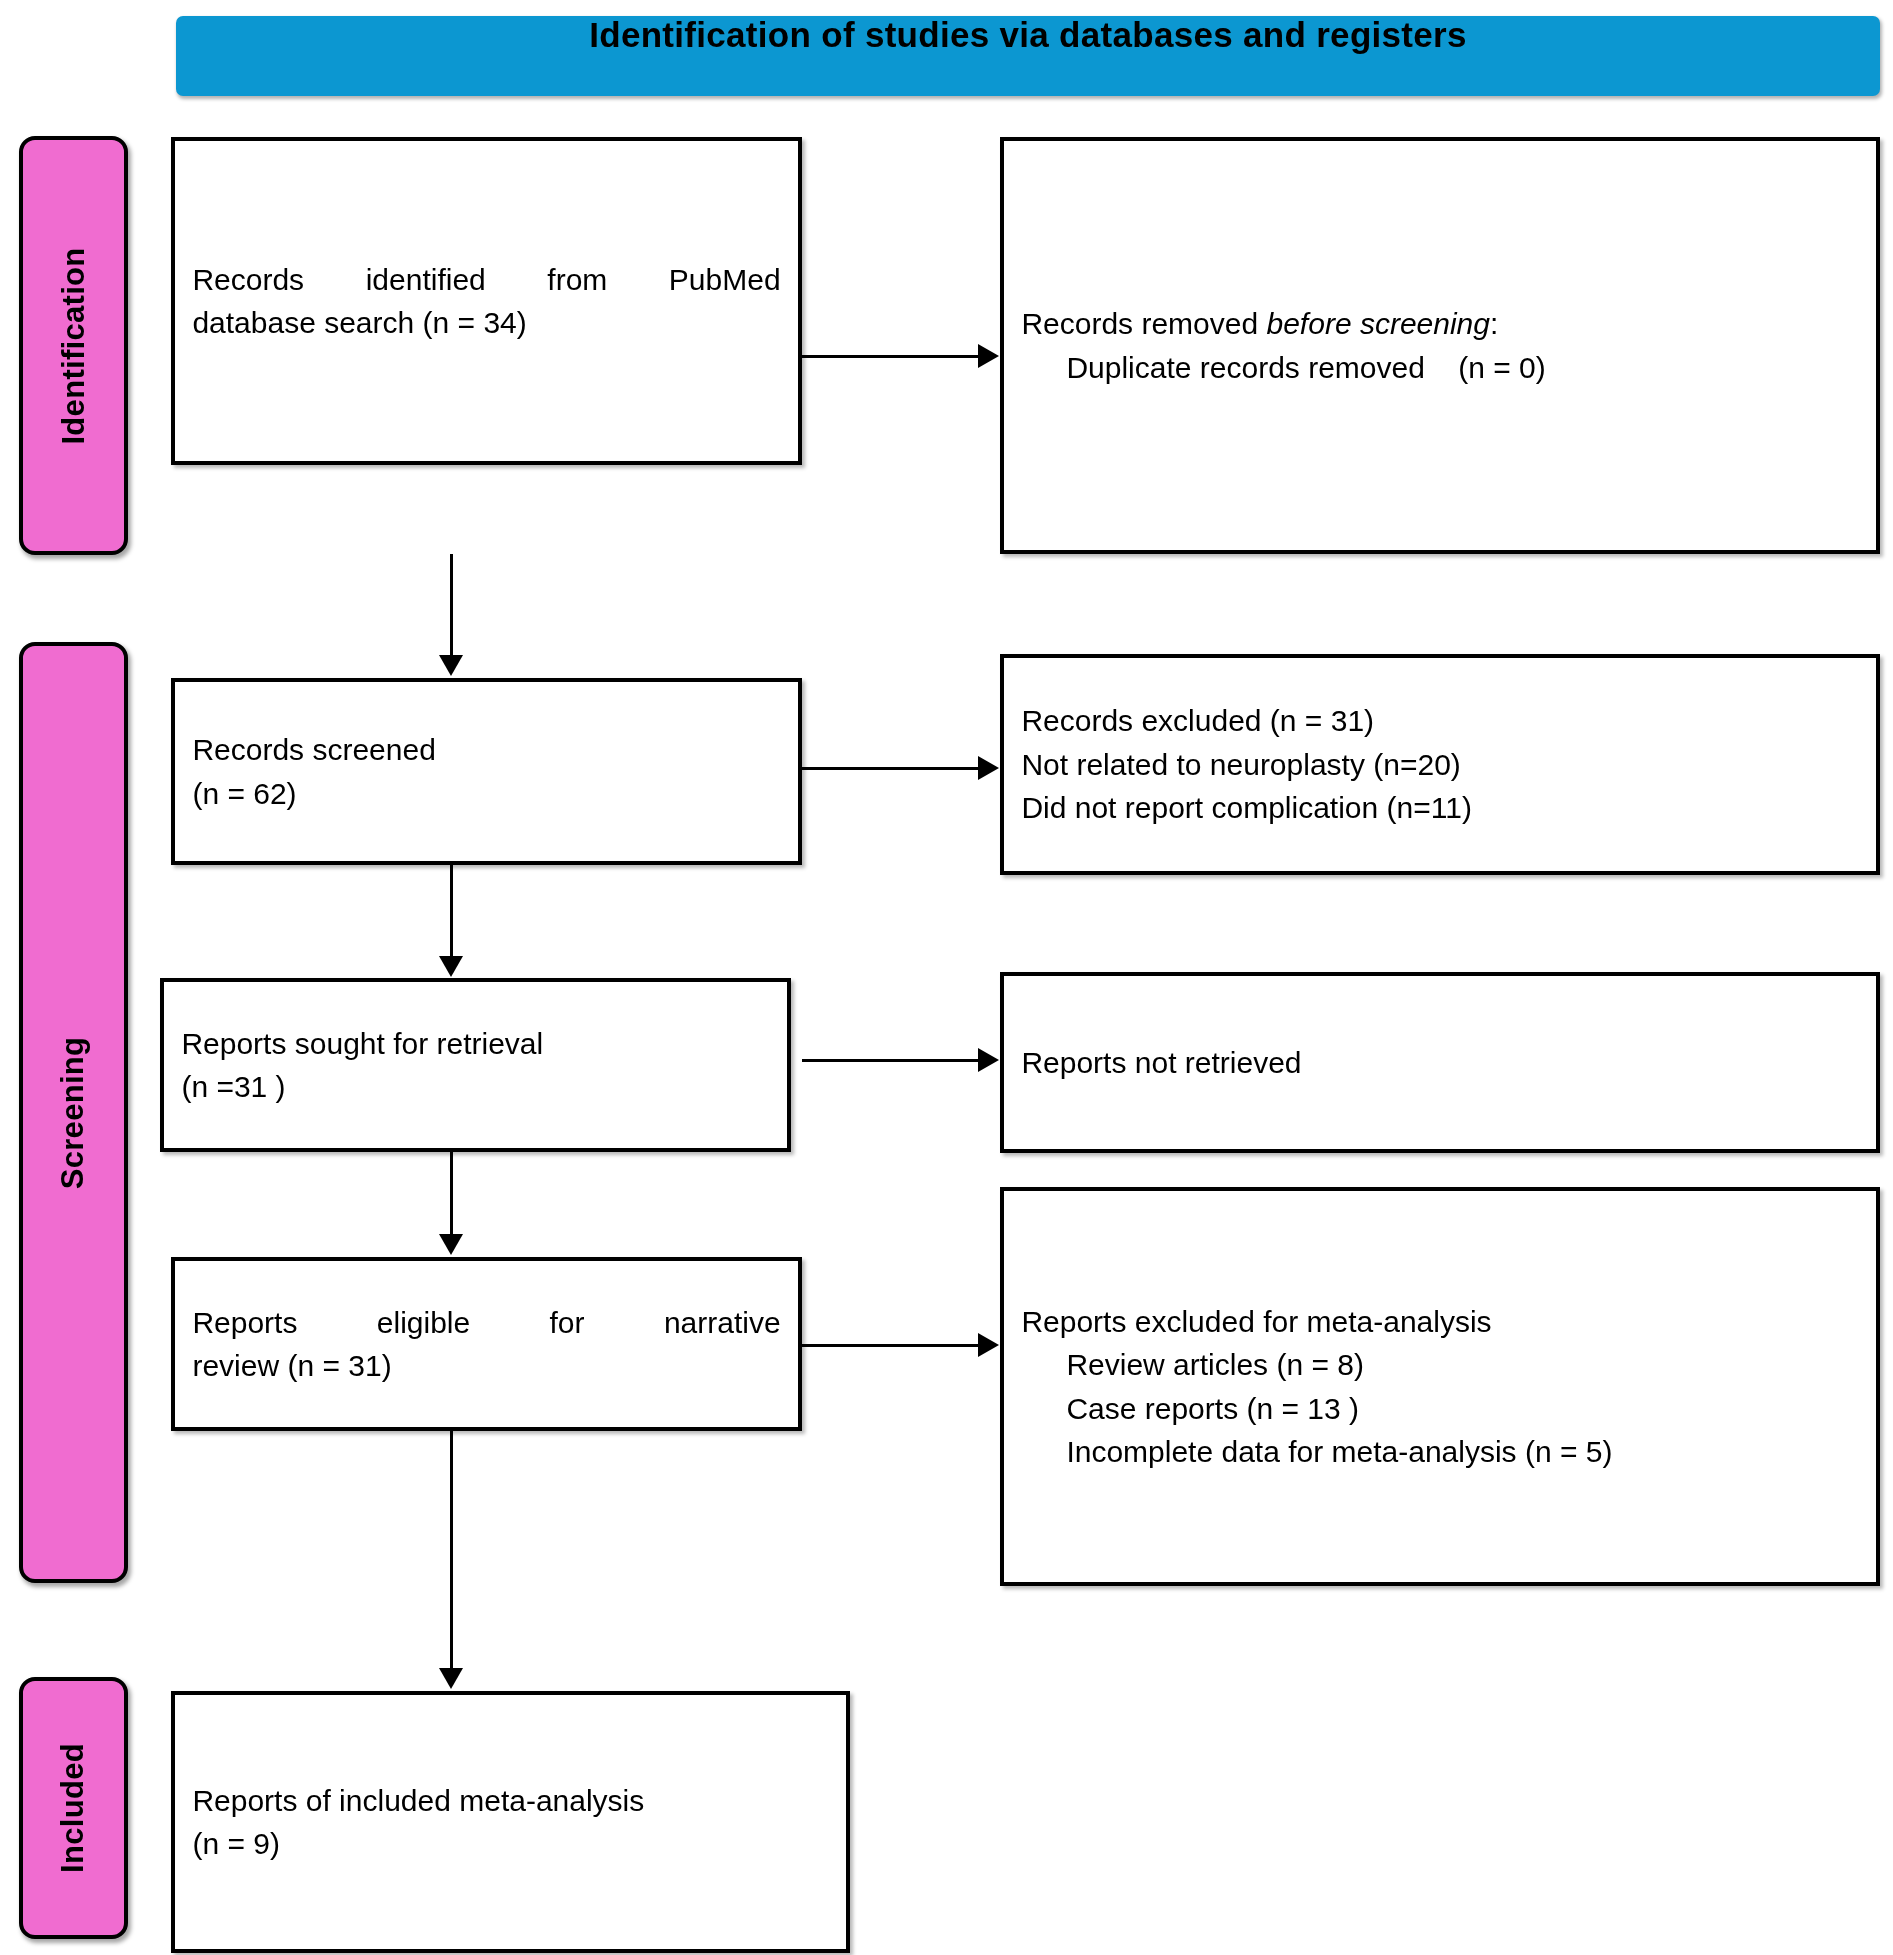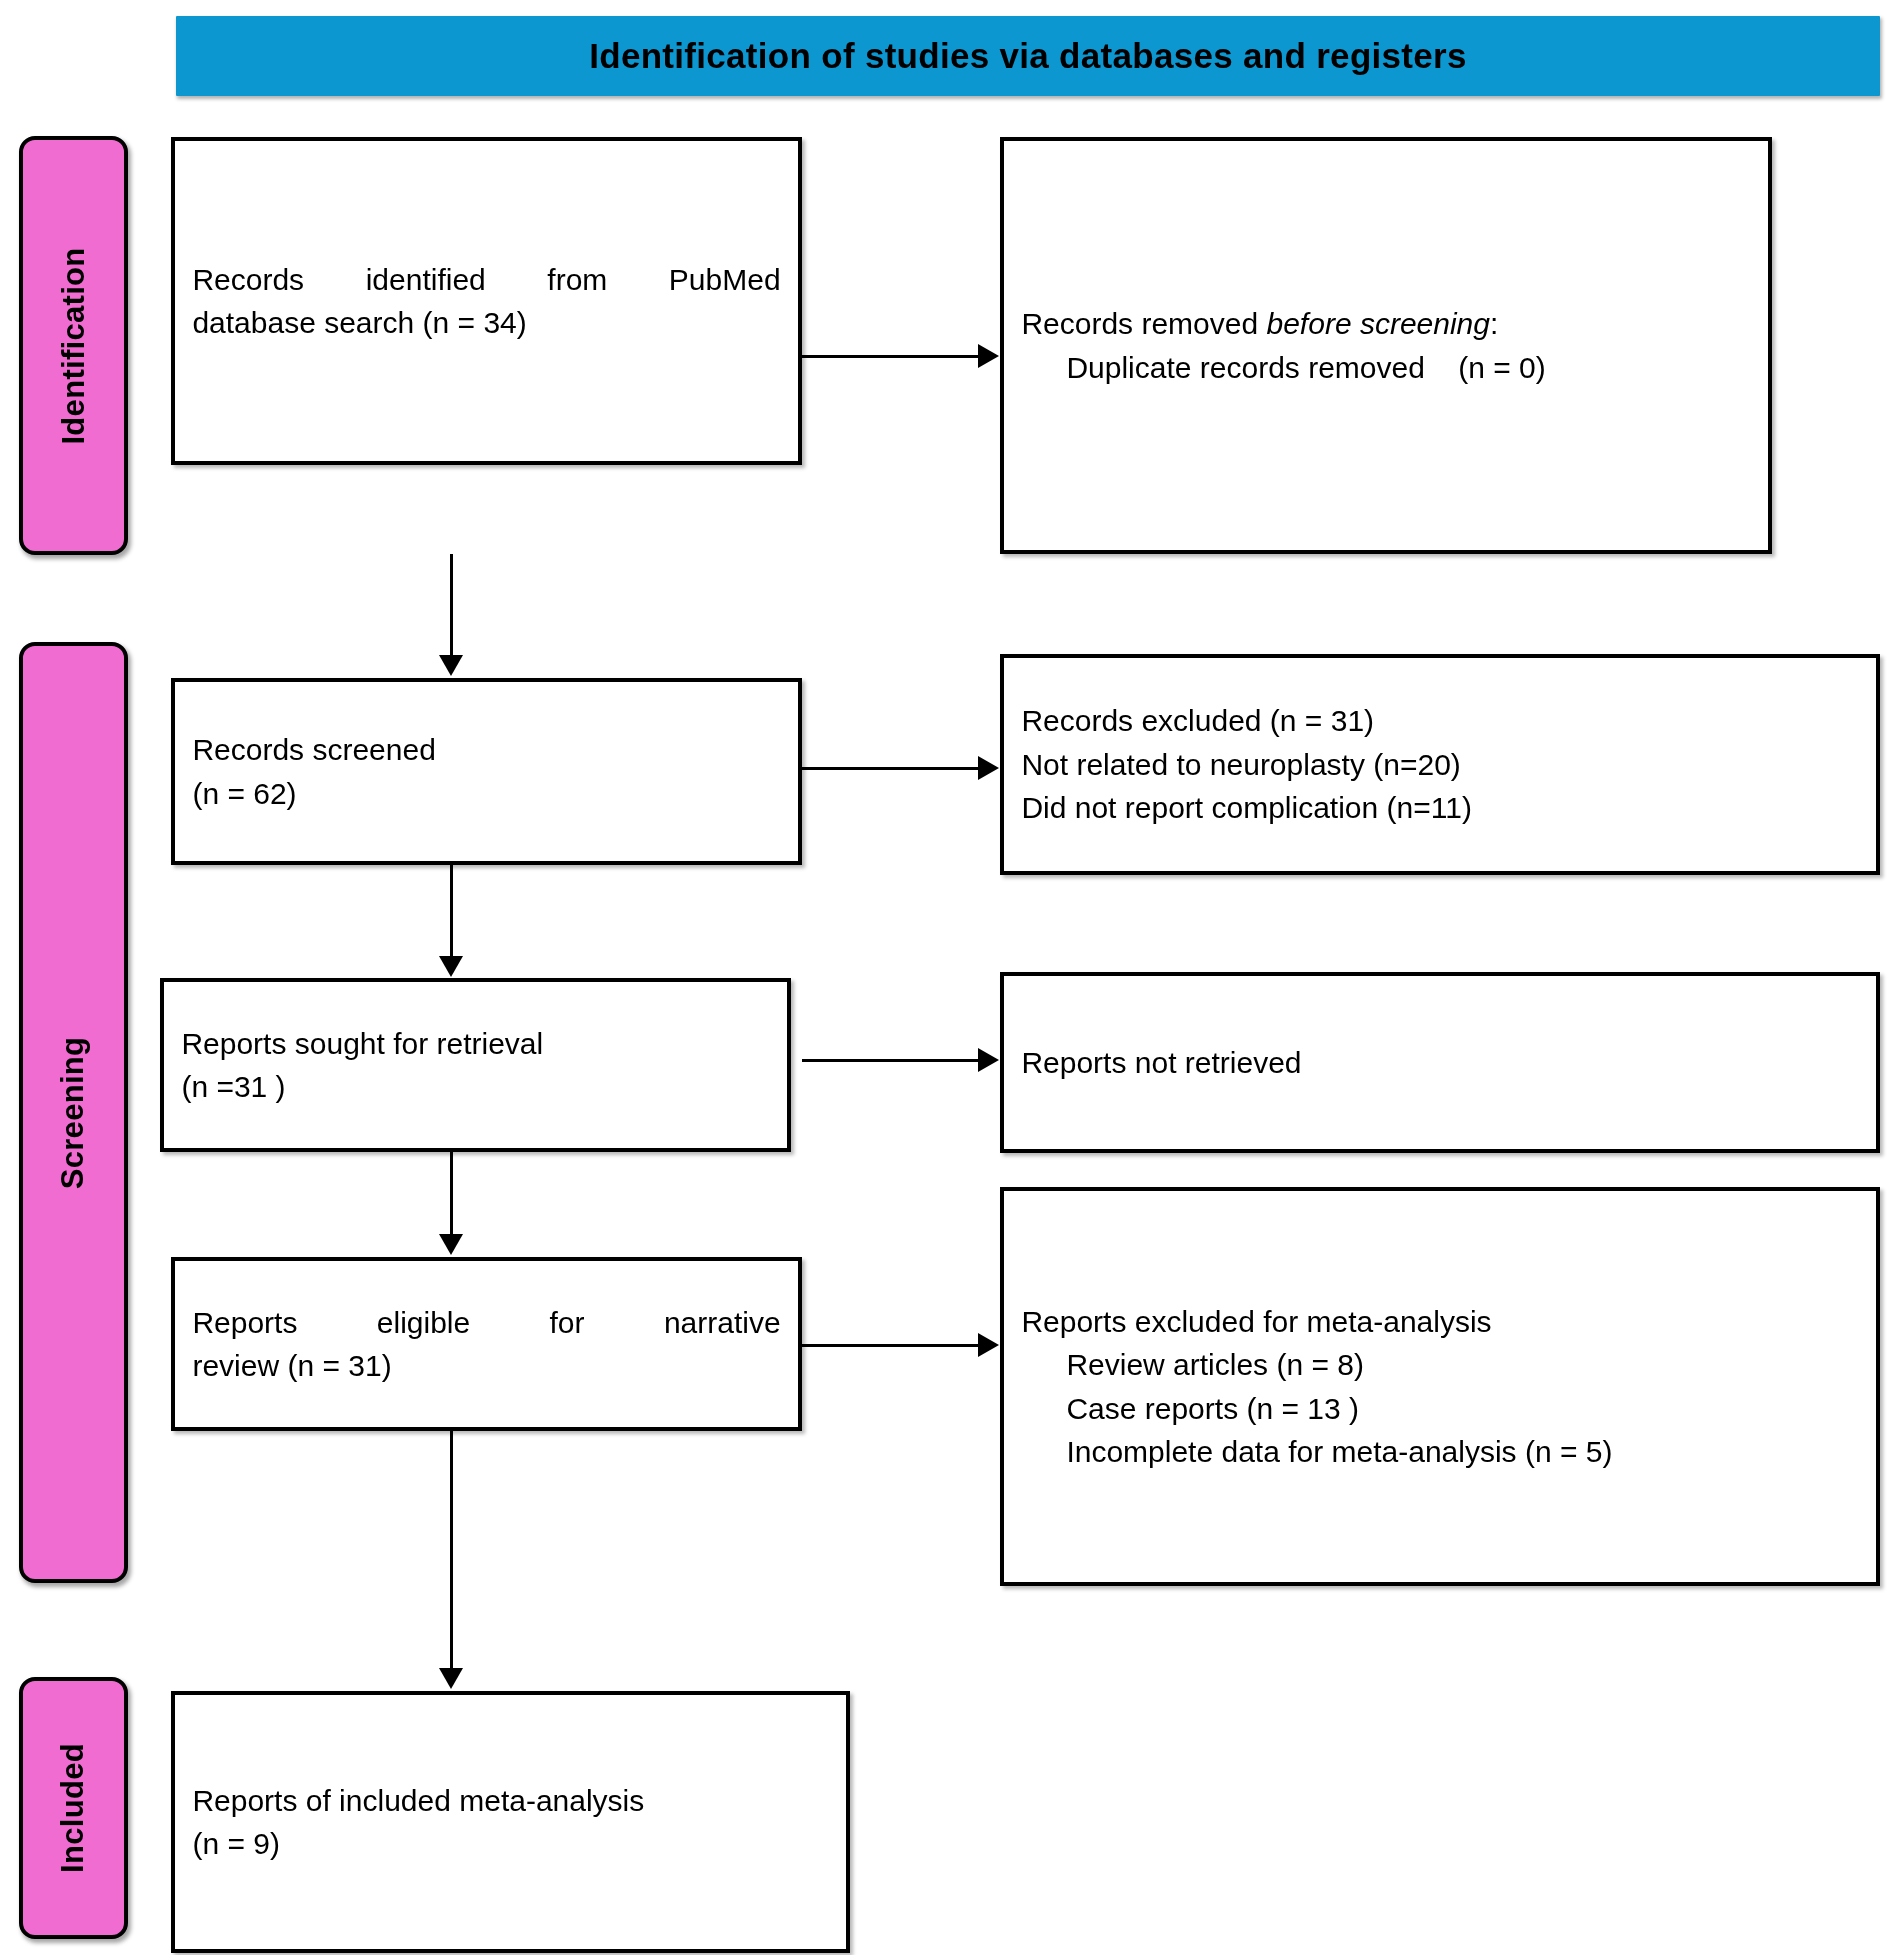--- a/index.html
+++ b/index.html
@@ -19,24 +19,24 @@
   }
 
   
   .banner {
     position: absolute;
     left: 176px;
     top: 16px;
     width: 1704px;
     height: 80px;
     background: #0C97D1;
-    border-radius: 1px;
+    border-radius: 7px;
     box-shadow: 1.9px 2.5px 3.7px rgba(0,0,0,0.30);
     display: flex;
-    align-items: center;
+    align-items: flex-start;
     justify-content: center;
   }
   .banner-title {
     color: #000000;
     font-size: 35px;
     font-weight: bold;
     letter-spacing: 0.3px;
     text-align: center;
     line-height: 1.1;
   }
@@ -87,21 +87,21 @@
     display: block;
     text-align: justify;
     text-align-last: justify;
     white-space: normal;
   }
   .box-text .indent { padding-left: 45px; }
   .box-text em { font-style: italic; }
 
   
   #box-identified     { left: 171px;  top: 137px;  width: 631px; height: 328px; }
-  #box-removed        { left: 1000px; top: 137px;  width: 772px; height: 417px; }
+  #box-removed        { left: 1000px; top: 137px;  width: 880px; height: 417px; }
   #box-screened       { left: 171px;  top: 678px; width: 631px; height: 187px; }
   #box-excluded       { left: 1000px; top: 654px; width: 880px; height: 221px; }
   #box-sought         { left: 160px;  top: 978px; width: 631px; height: 174px; }
   #box-notretrieved   { left: 1000px; top: 972px; width: 880px; height: 181px; }
   #box-eligible       { left: 171px;  top: 1257px; width: 631px; height: 174px; }
   #box-metaexcluded   { left: 1000px; top: 1187px; width: 880px; height: 399px; }
   #box-included       { left: 171px;  top: 1691px; width: 679px; height: 262px; }
 
   
   .conn { position: absolute; }

